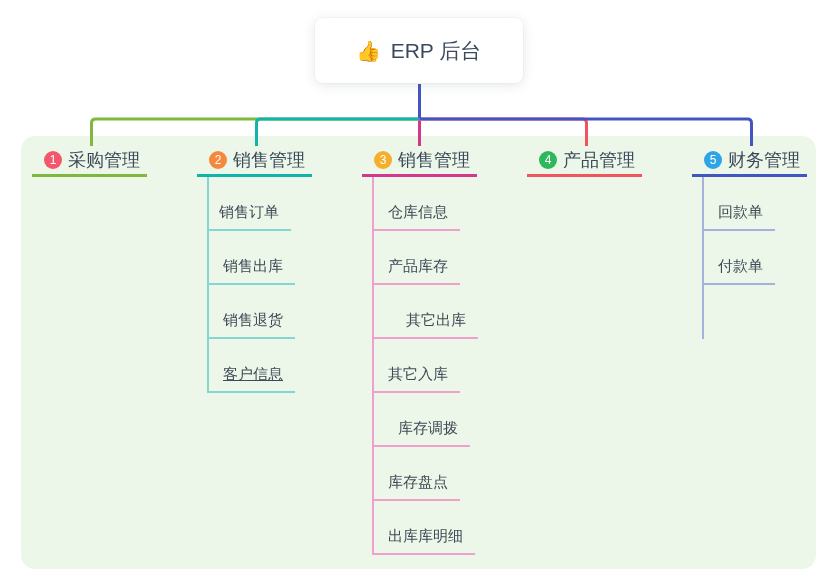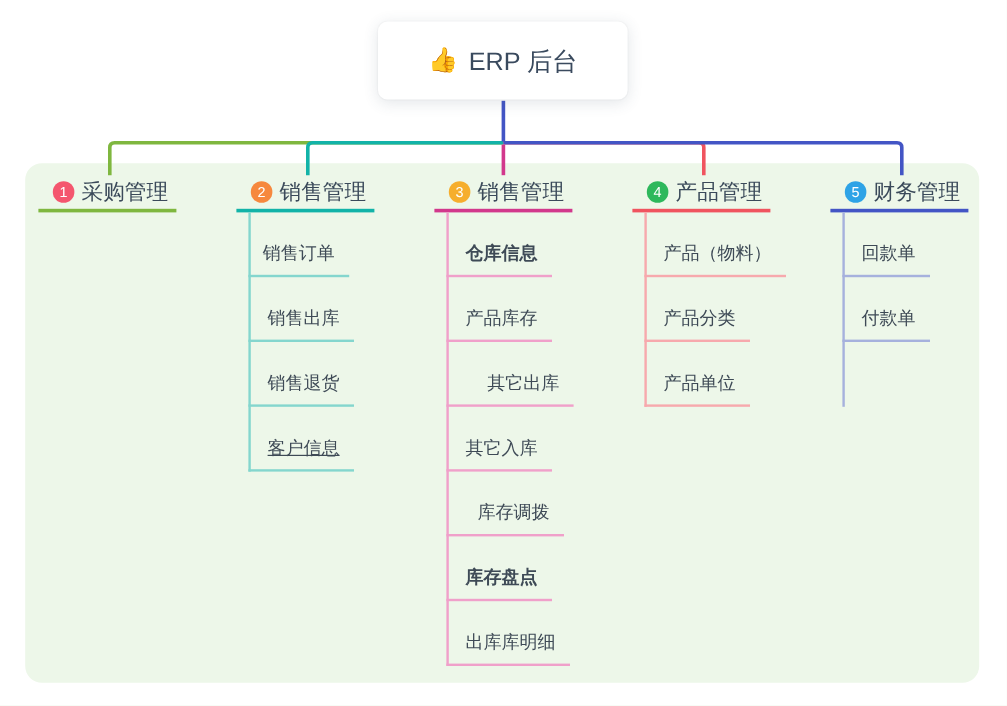--- a/index.html
+++ b/index.html
@@ -95,60 +95,48 @@
   </div>
 
   <div class="branch" style="left: 362px; width: 115px;">
     <div class="branch-title" style="border-bottom-color: rgb(210, 56, 140);">
       <span class="badge" style="background: rgb(246, 174, 45);">3</span>
       <span class="branch-label">销售管理</span>
     </div>
     <div class="children">
       <div class="vline" style="background: rgb(240, 160, 202); height: 378px;"></div>
     <div class="child-row">
-          <span class="child-label" style="border-bottom-color: rgb(240, 160, 202); font-weight: bold;">仓库信息</span>
+          <span class="child-label" style="border-bottom-color: rgb(240, 160, 202);">仓库信息</span>
         </div>
         <div class="child-row">
           <span class="child-label" style="border-bottom-color: rgb(240, 160, 202);">产品库存</span>
         </div>
         <div class="child-row">
           <span class="child-label" style="border-bottom-color: rgb(240, 160, 202); padding-left: 34px;">其它出库</span>
         </div>
         <div class="child-row">
           <span class="child-label" style="border-bottom-color: rgb(240, 160, 202);">其它入库</span>
         </div>
         <div class="child-row">
           <span class="child-label" style="border-bottom-color: rgb(240, 160, 202); padding-left: 26px;">库存调拨</span>
         </div>
         <div class="child-row">
-          <span class="child-label" style="border-bottom-color: rgb(240, 160, 202); font-weight: bold;">库存盘点</span>
+          <span class="child-label" style="border-bottom-color: rgb(240, 160, 202);">库存盘点</span>
         </div>
         <div class="child-row">
           <span class="child-label" style="border-bottom-color: rgb(240, 160, 202);">出库库明细</span>
         </div>
       </div>
   </div>
 
   <div class="branch" style="left: 527px; width: 115px;">
     <div class="branch-title" style="border-bottom-color: rgb(240, 84, 95);">
       <span class="badge" style="background: rgb(46, 184, 92);">4</span>
       <span class="branch-label">产品管理</span>
     </div>
-    <div class="children">
-      <div class="vline" style="background: rgb(247, 169, 173); height: 162px;"></div>
-    <div class="child-row">
-          <span class="child-label" style="border-bottom-color: rgb(247, 169, 173);">产品（物料）</span>
-        </div>
-        <div class="child-row">
-          <span class="child-label" style="border-bottom-color: rgb(247, 169, 173);">产品分类</span>
-        </div>
-        <div class="child-row">
-          <span class="child-label" style="border-bottom-color: rgb(247, 169, 173);">产品单位</span>
-        </div>
-      </div>
   </div>
 
   <div class="branch" style="left: 692px; width: 115px;">
     <div class="branch-title" style="border-bottom-color: rgb(67, 85, 197);">
       <span class="badge" style="background: rgb(46, 163, 230);">5</span>
       <span class="branch-label">财务管理</span>
     </div>
     <div class="children">
       <div class="vline" style="background: rgb(166, 177, 221); height: 162px;"></div>
     <div class="child-row">

